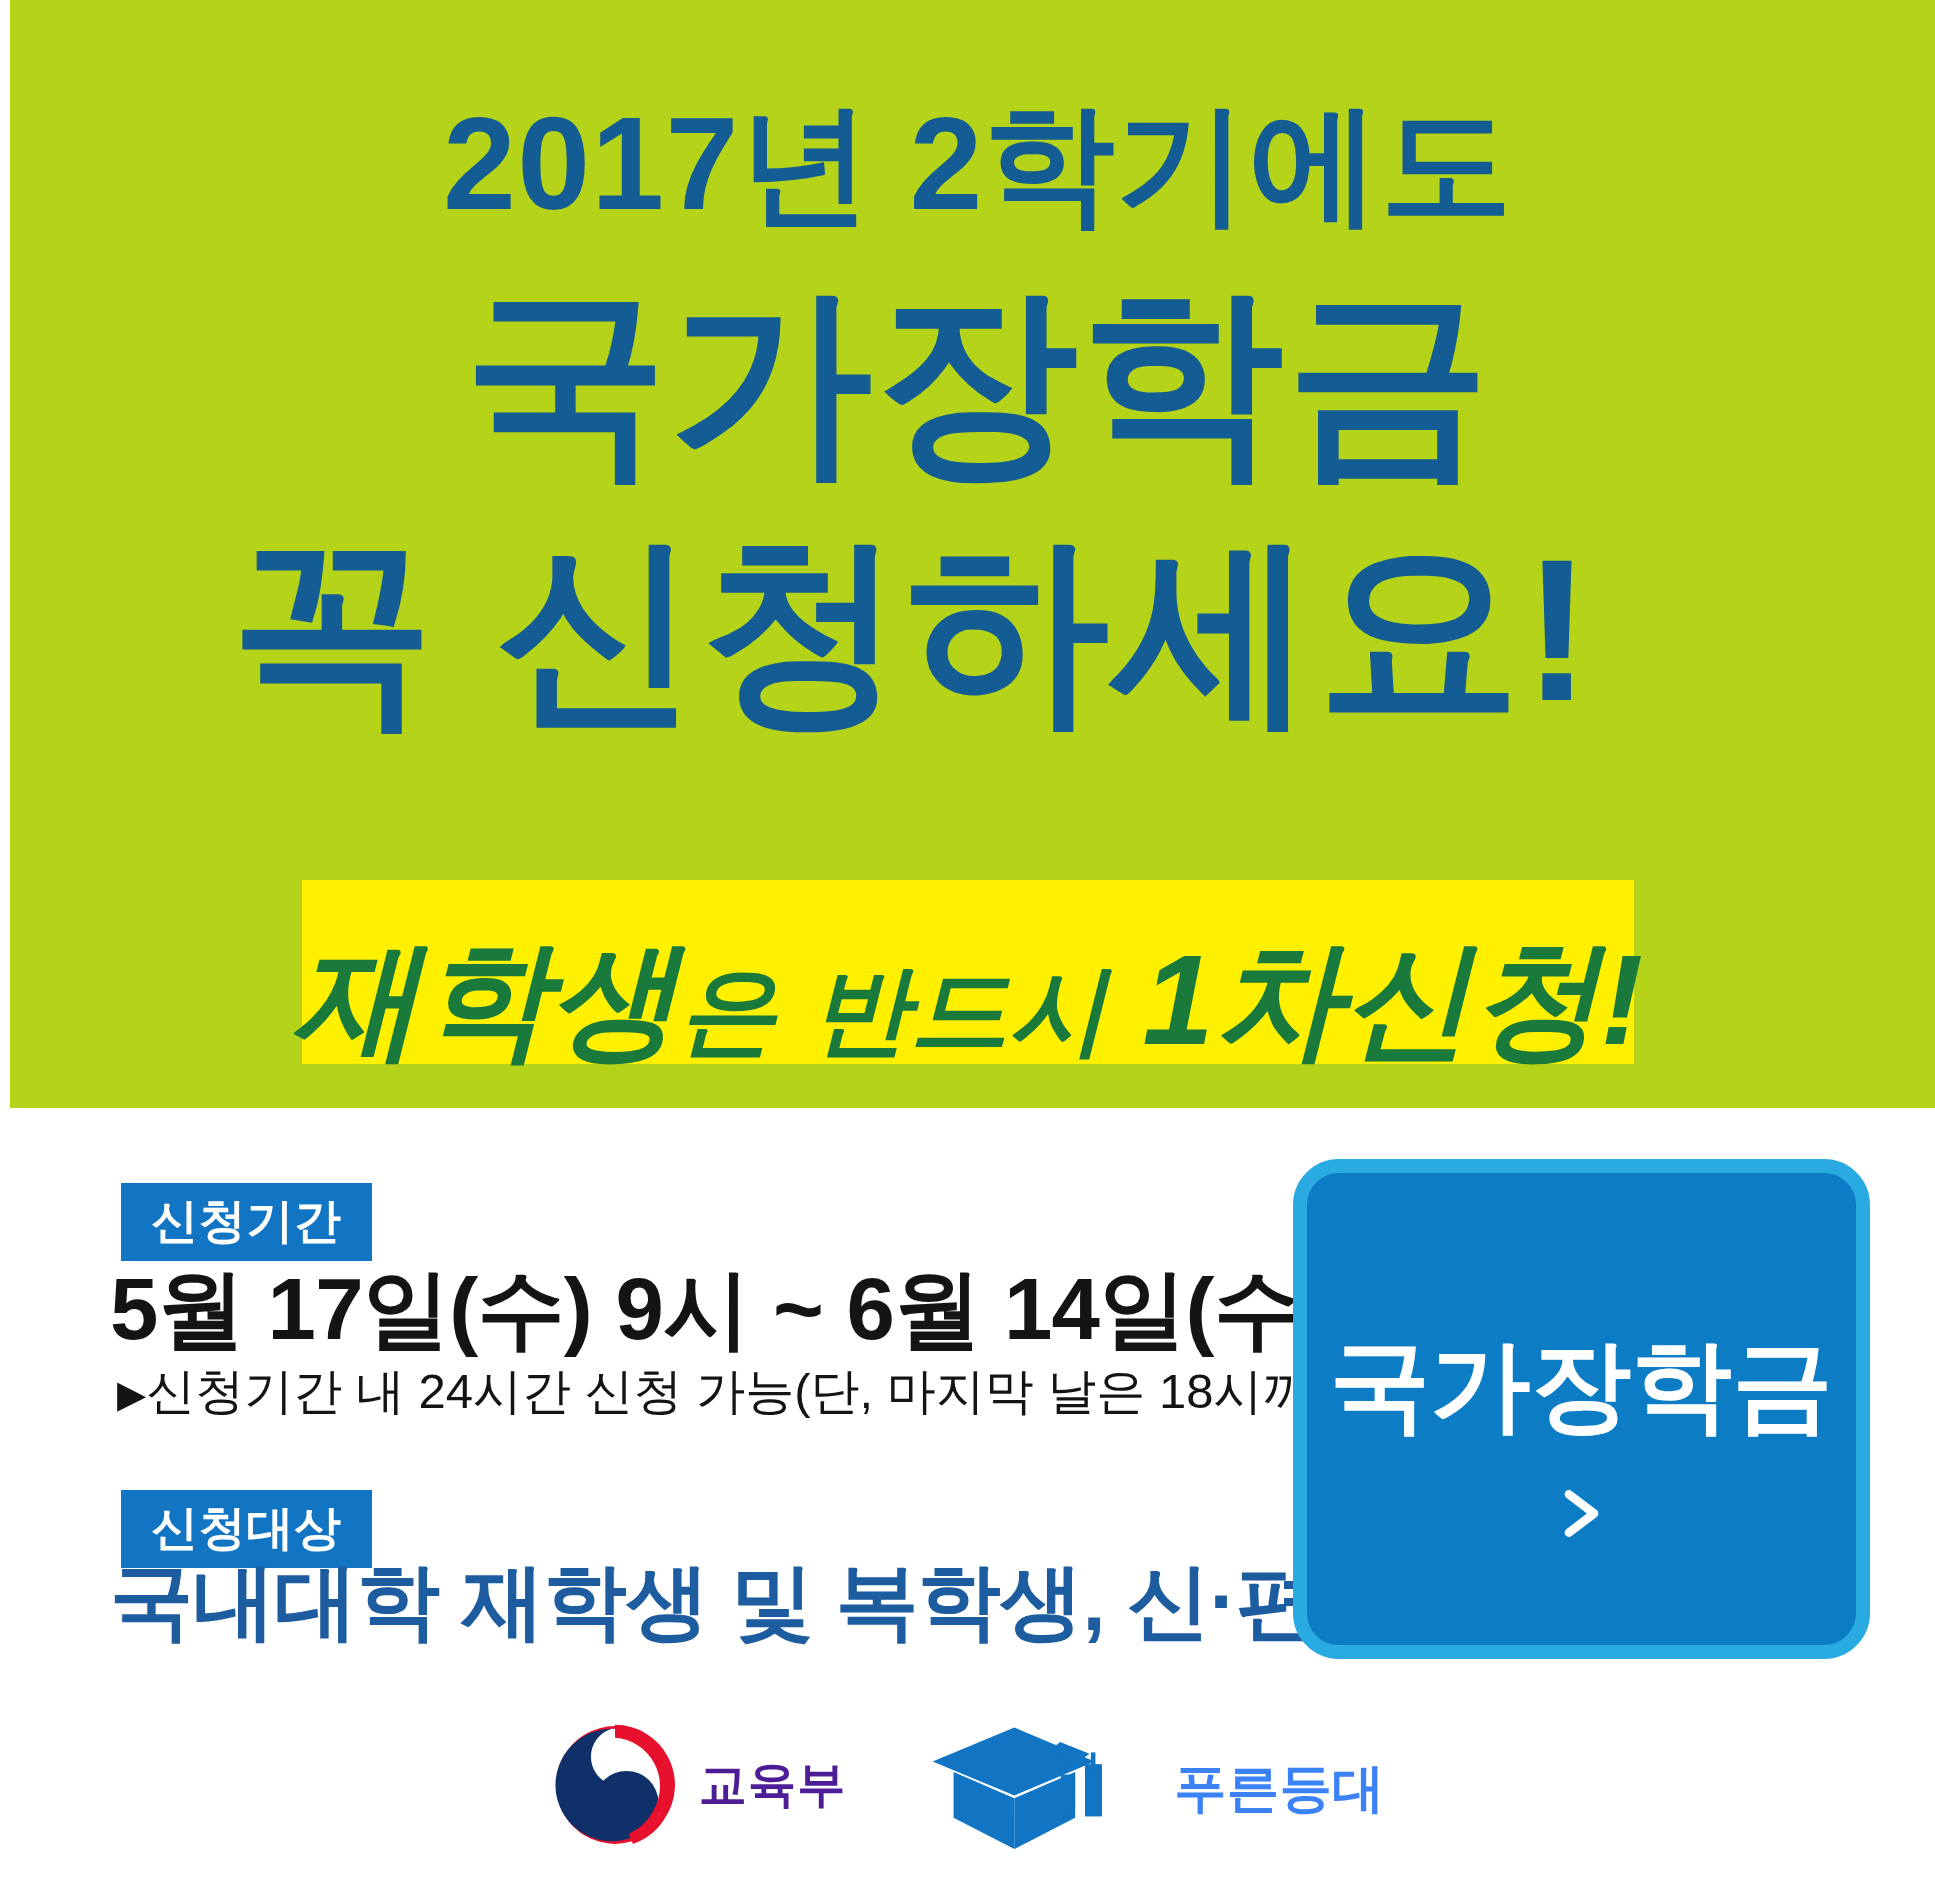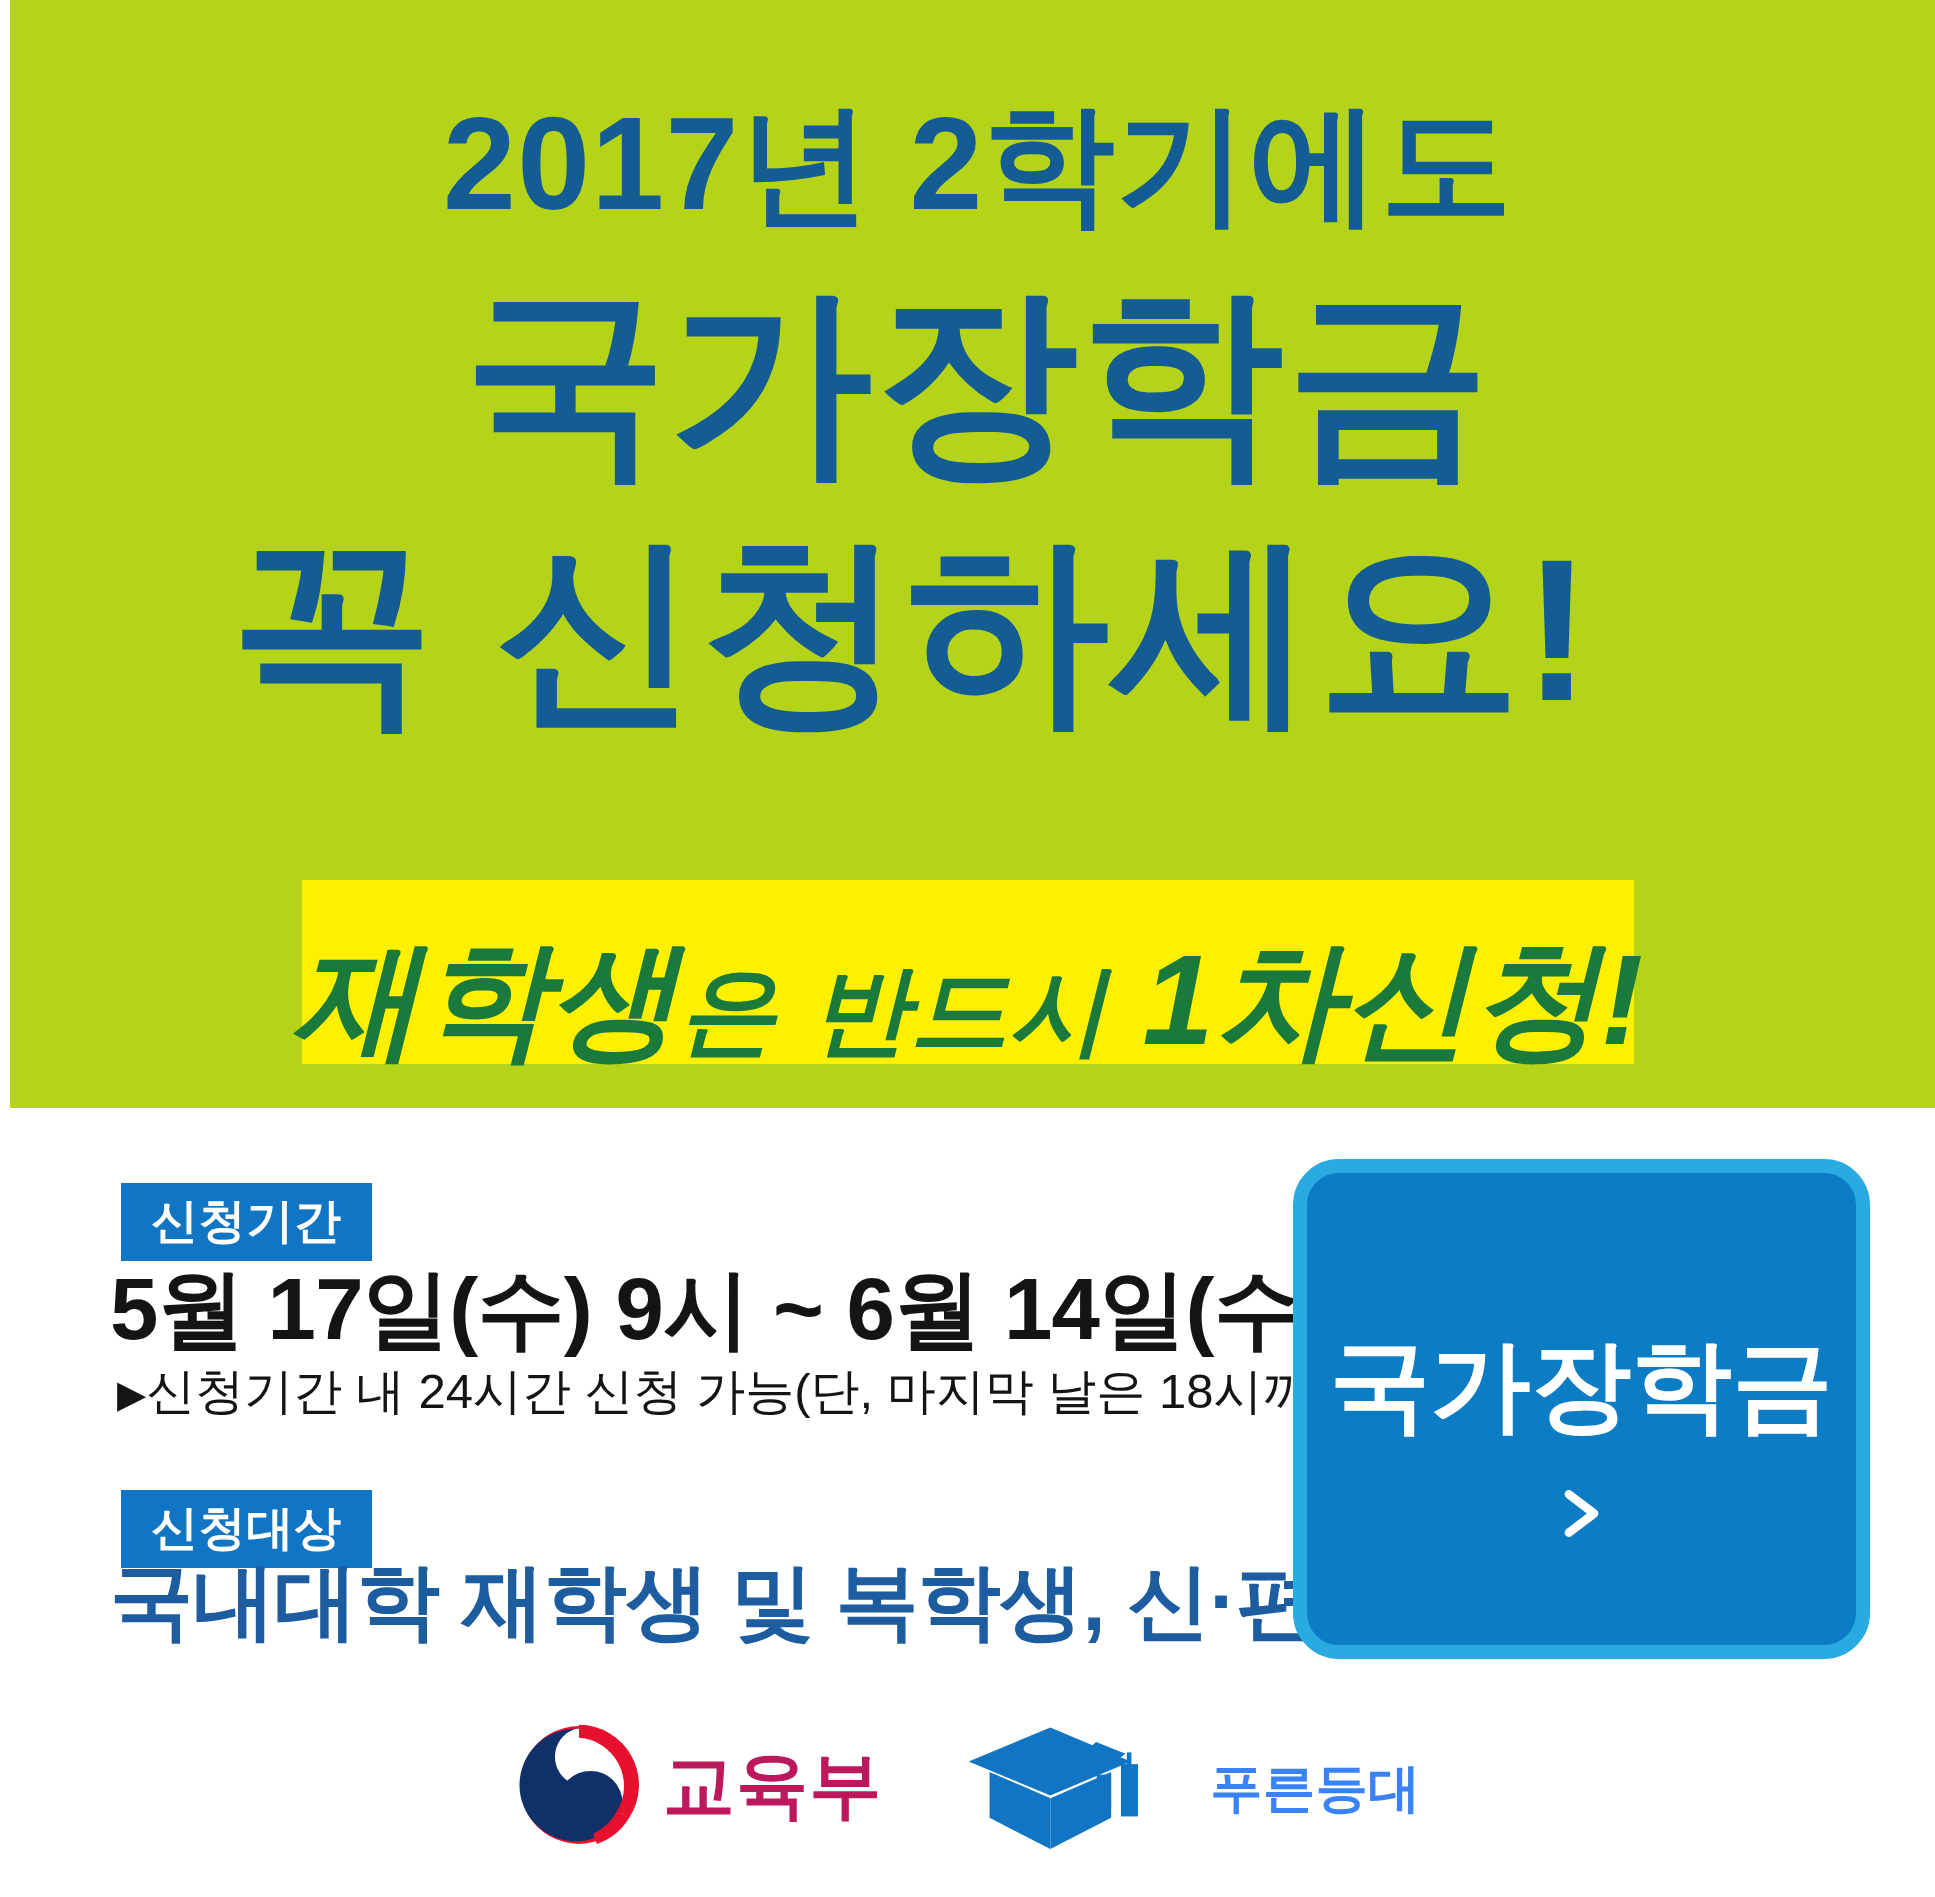--- a/index.html
+++ b/index.html
@@ -205,22 +205,22 @@
     justify-content: center;
     gap: 79px;
   }
   .logo-group {
     display: flex;
     align-items: center;
     gap: 19.7px;
   }
   .moe-mark { width: 128px; height: 128px; flex: none; }
   .moe-label {
-    color: #be185d;
-    font-size: 72px;
+    color: #4c1d95;
+    font-size: 48px;
     font-weight: 700;
     line-height: 1.0;
     letter-spacing: 1.3px;
     white-space: nowrap;
   }
   .kosaf-mark { width: 229px; height: 134px; flex: none; }
   .kosaf-words {
     display: flex;
     flex-direction: column;
     justify-content: center;

